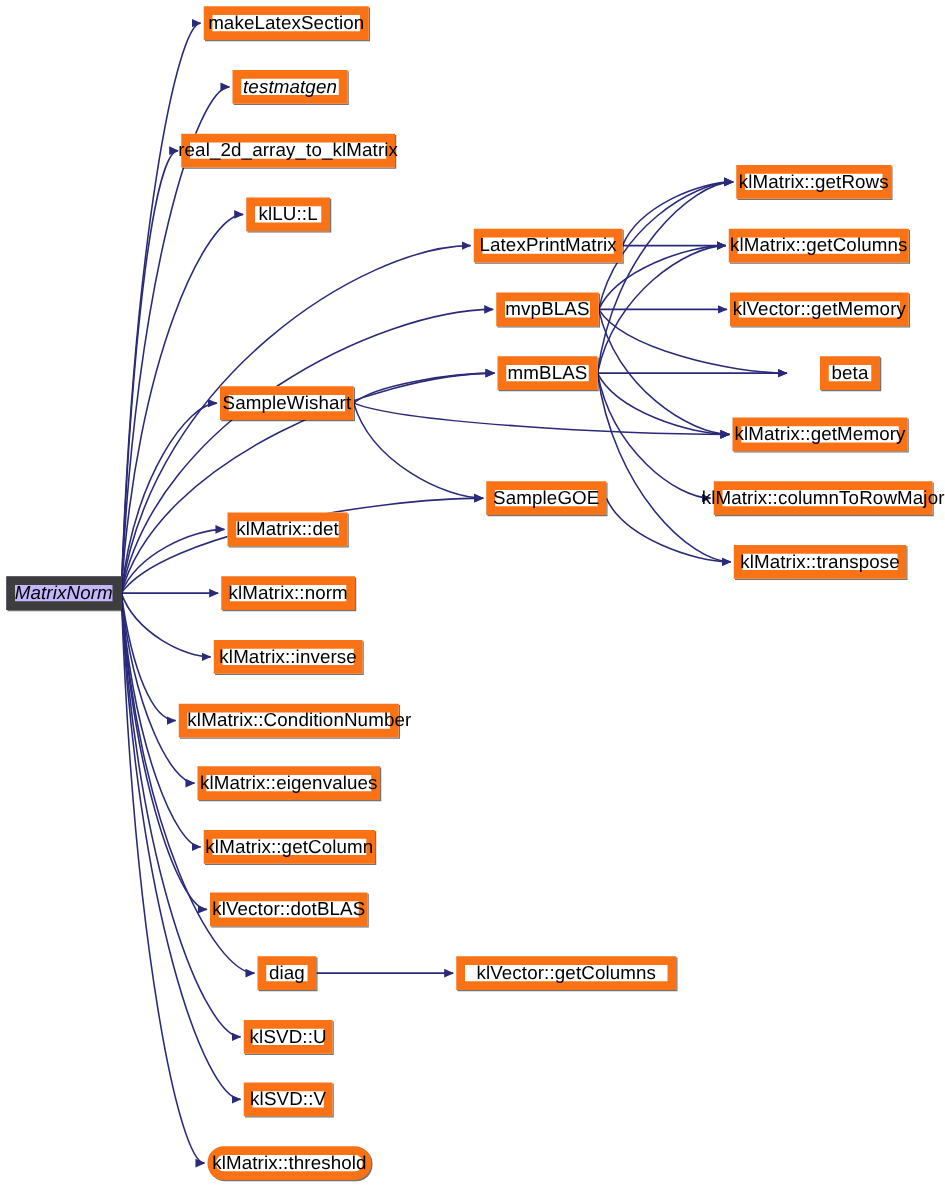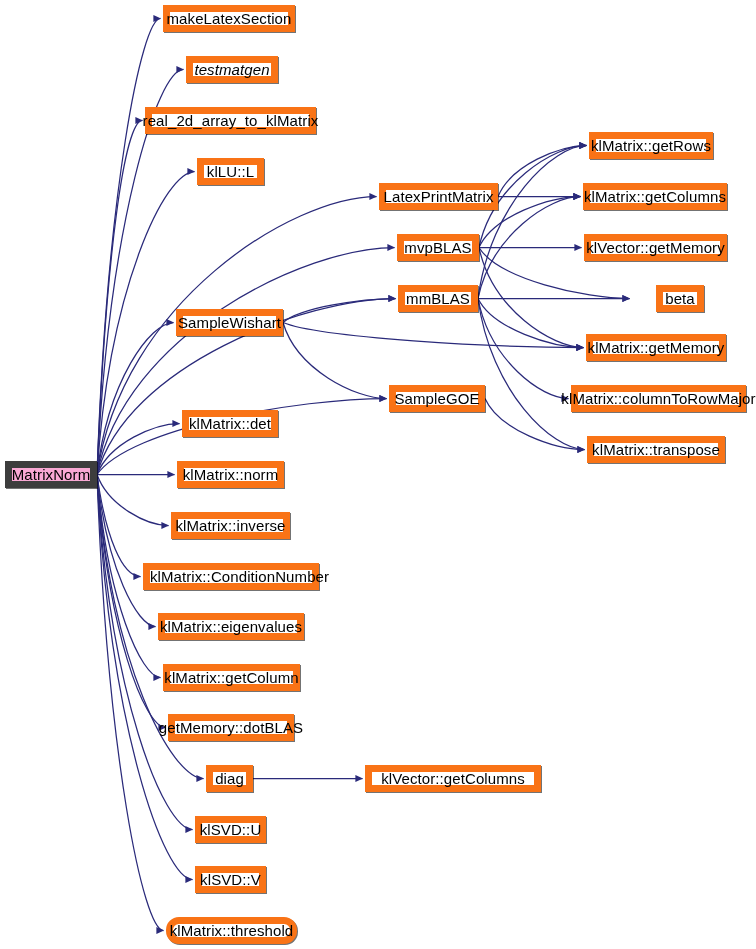--- a/index.html
+++ b/index.html
@@ -21,22 +21,23 @@
     font-size:15px;
     line-height:1;
     display:flex;
     align-items:center;
     justify-content:center;
     white-space:nowrap;
     letter-spacing:0.1px;
     box-shadow:1px 1px 0 rgba(0,0,0,0.55);
   }
   .node.root{
-    background:#f9a8d4;
+    background:#c4b5fd;
     border-color:#3d3d3d;
+    font-style:italic;
   }
   .node span{display:block;padding:0 5px;}
 </style>
 </head>
 <body>
 
 <div id="canvas">
   <svg id="edges" viewBox="0 0 756 949" xmlns="http://www.w3.org/2000/svg">
     <defs>
       <marker id="arrow" viewBox="0 0 10 10" refX="9.2" refY="5" markerWidth="6.2" markerHeight="6.2" orient="auto-start-reverse">
@@ -147,21 +148,21 @@
     <div class="node" style="left: 143px; top: 563px; width: 176px; height: 27px; padding-left: 17px;">
       <span>klMatrix::ConditionNumber</span>
     </div>
     <div class="node" style="left: 158px; top: 613px; width: 146px; height: 27px;">
       <span>klMatrix::eigenvalues</span>
     </div>
     <div class="node" style="left: 163px; top: 664px; width: 137px; height: 27px;">
       <span>klMatrix::getColumn</span>
     </div>
     <div class="node" style="left: 168px; top: 714px; width: 126px; height: 27px;">
-      <span>getMemory::dotBLAS</span>
+      <span>klVector::dotBLAS</span>
     </div>
     <div class="node" style="left: 206px; top: 765px; width: 47px; height: 27px;">
       <span>diag</span>
     </div>
     <div class="node" style="left: 365px; top: 765px; width: 176px; height: 27px;">
       <span>klVector::getColumns</span>
     </div>
     <div class="node" style="left: 195px; top: 816px; width: 71px; height: 27px;">
       <span>klSVD::U</span>
     </div>

